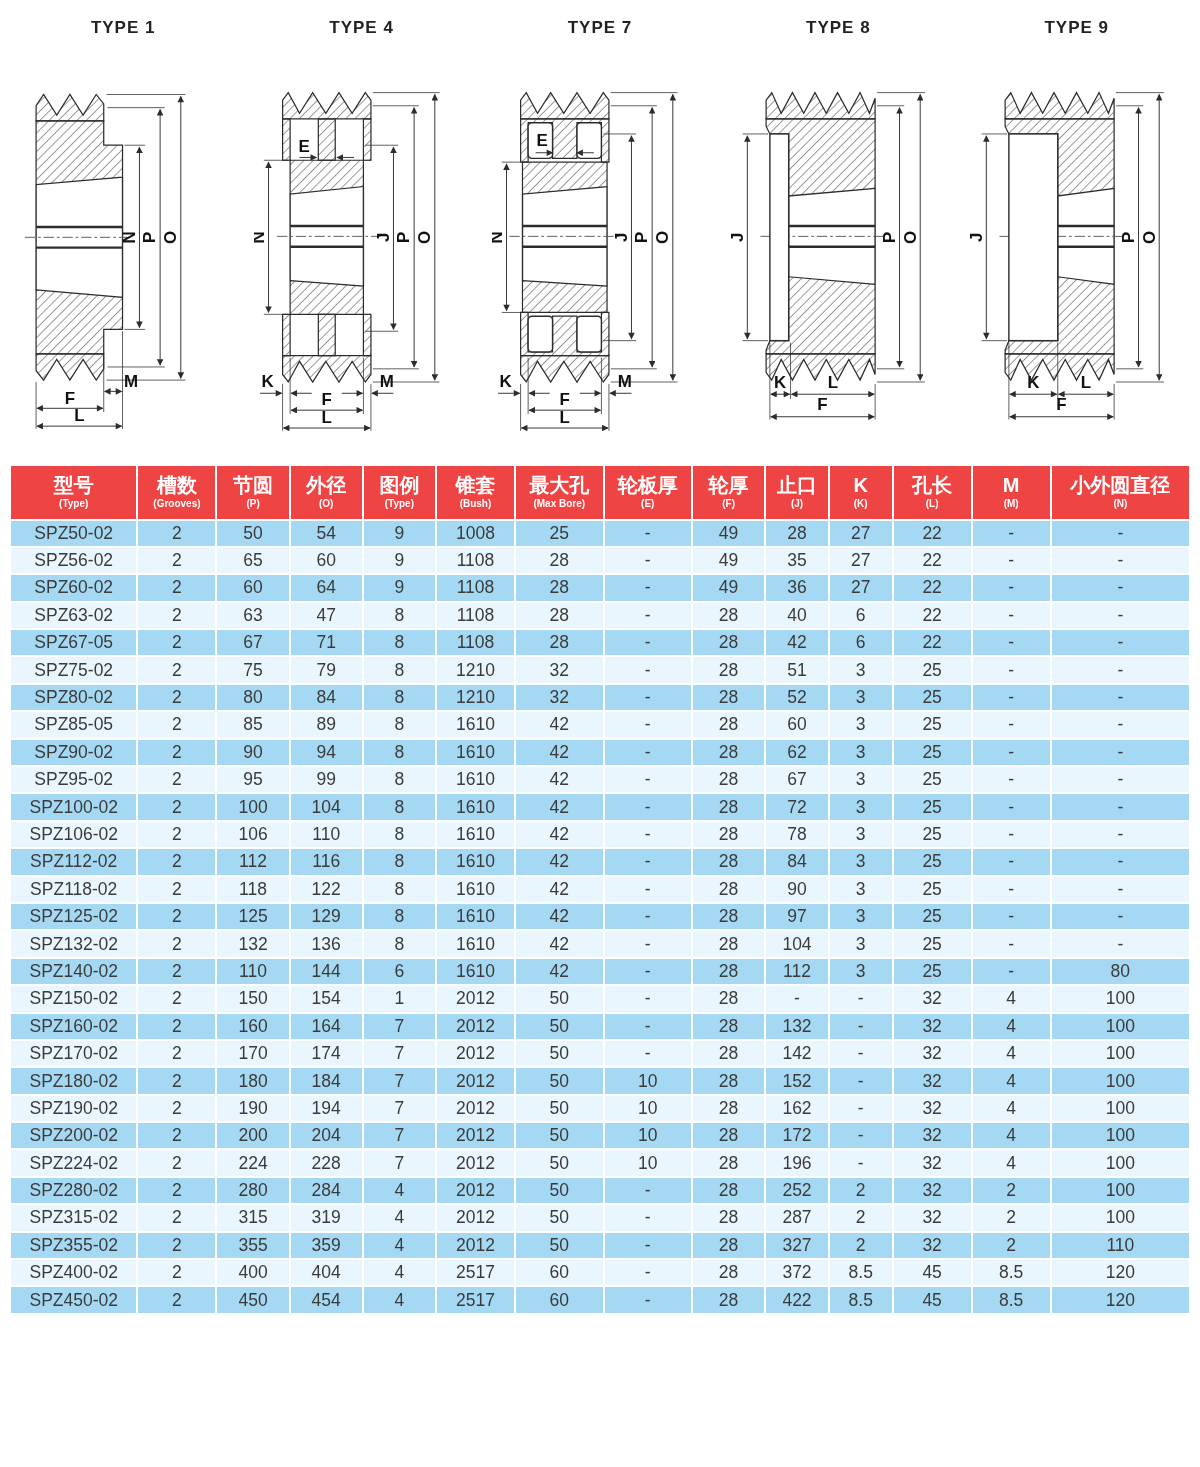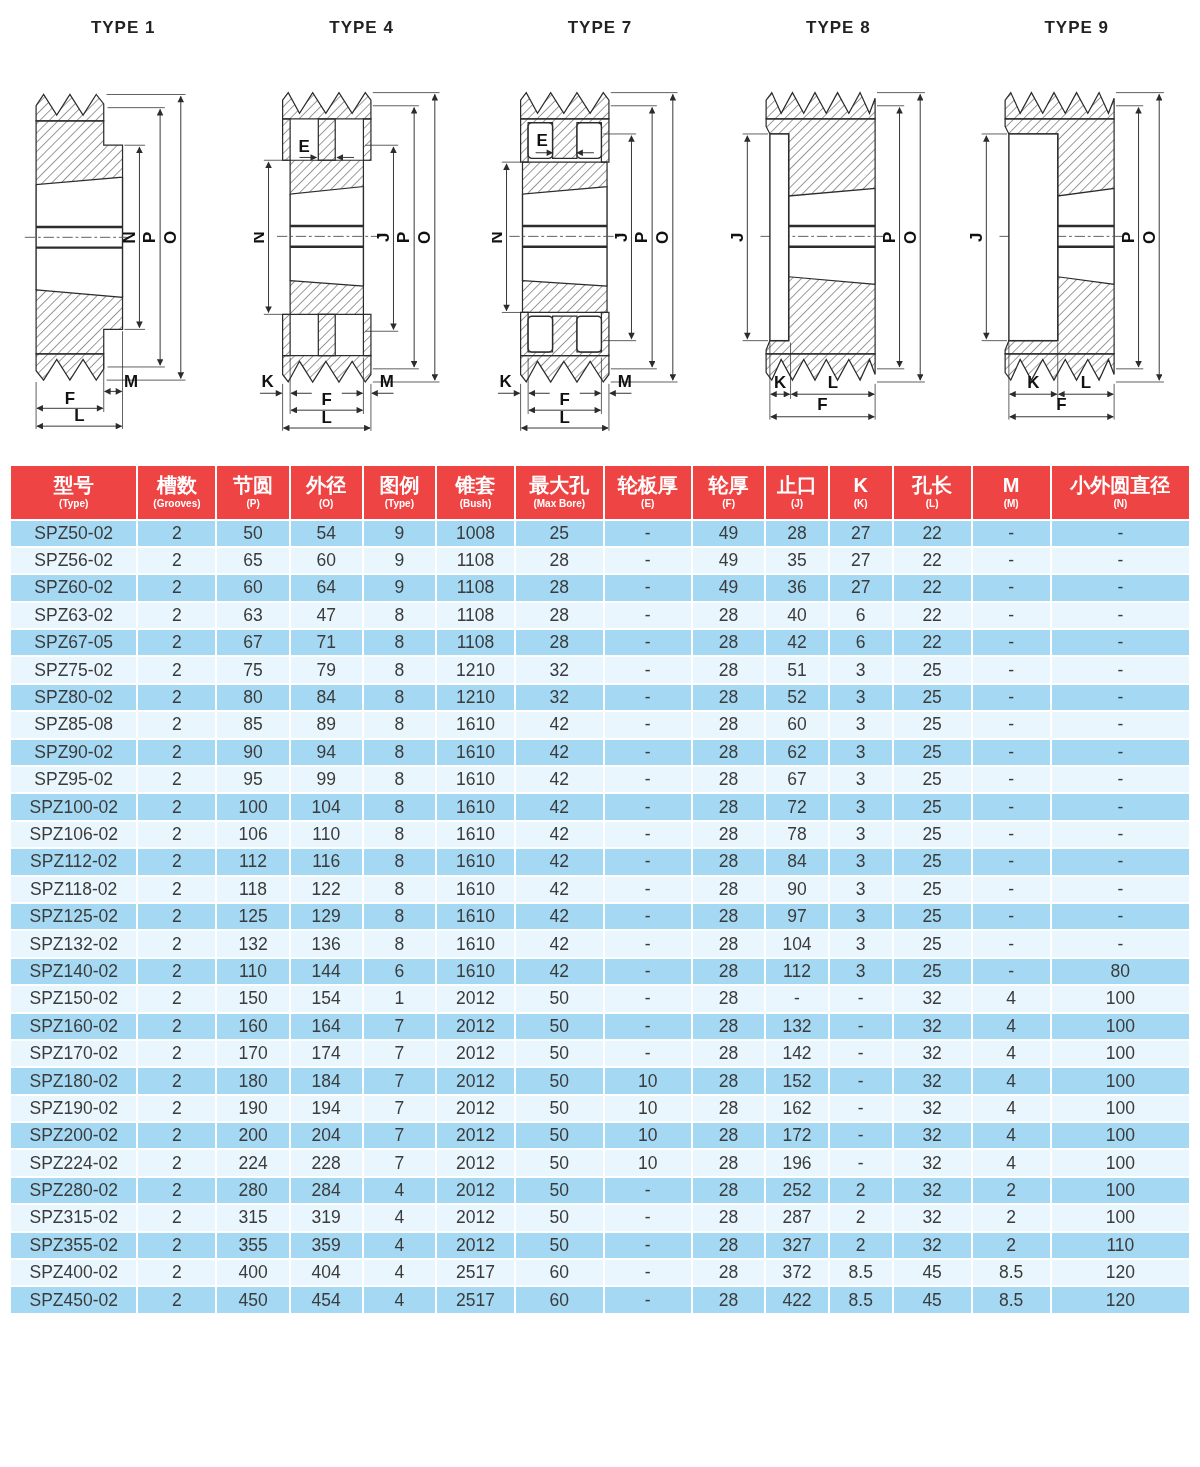--- a/index.html
+++ b/index.html
@@ -505,21 +505,21 @@
         <td>32</td>
         <td>-</td>
         <td>28</td>
         <td>52</td>
         <td>3</td>
         <td>25</td>
         <td>-</td>
         <td>-</td>
       </tr>
       <tr>
-        <td>SPZ85-08</td>
+        <td>SPZ85-05</td>
         <td>2</td>
         <td>85</td>
         <td>89</td>
         <td>8</td>
         <td>1610</td>
         <td>42</td>
         <td>-</td>
         <td>28</td>
         <td>60</td>
         <td>3</td>

